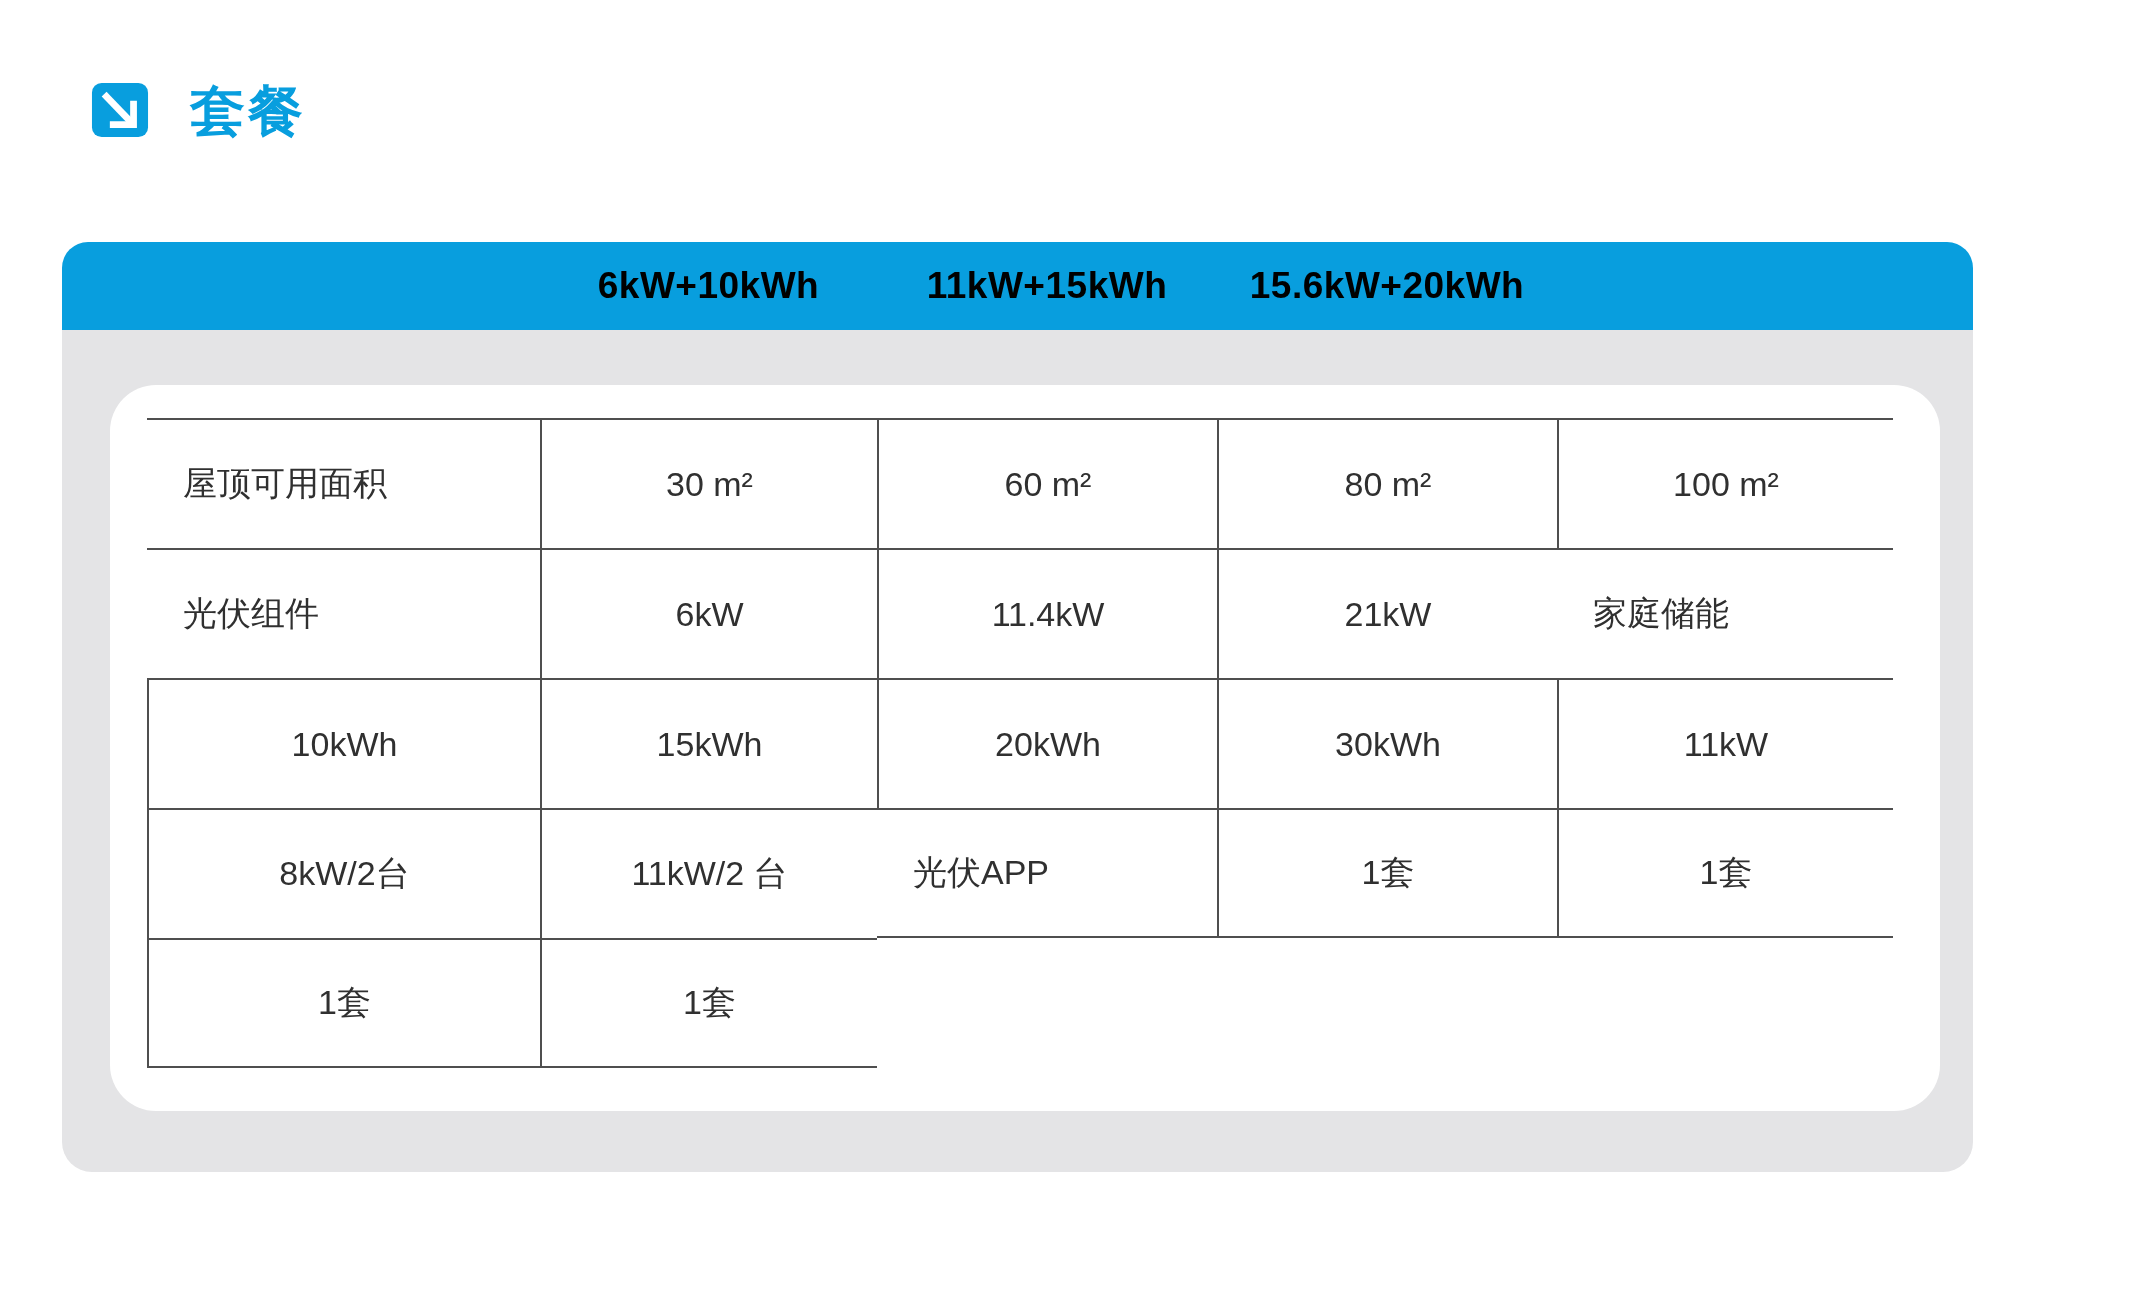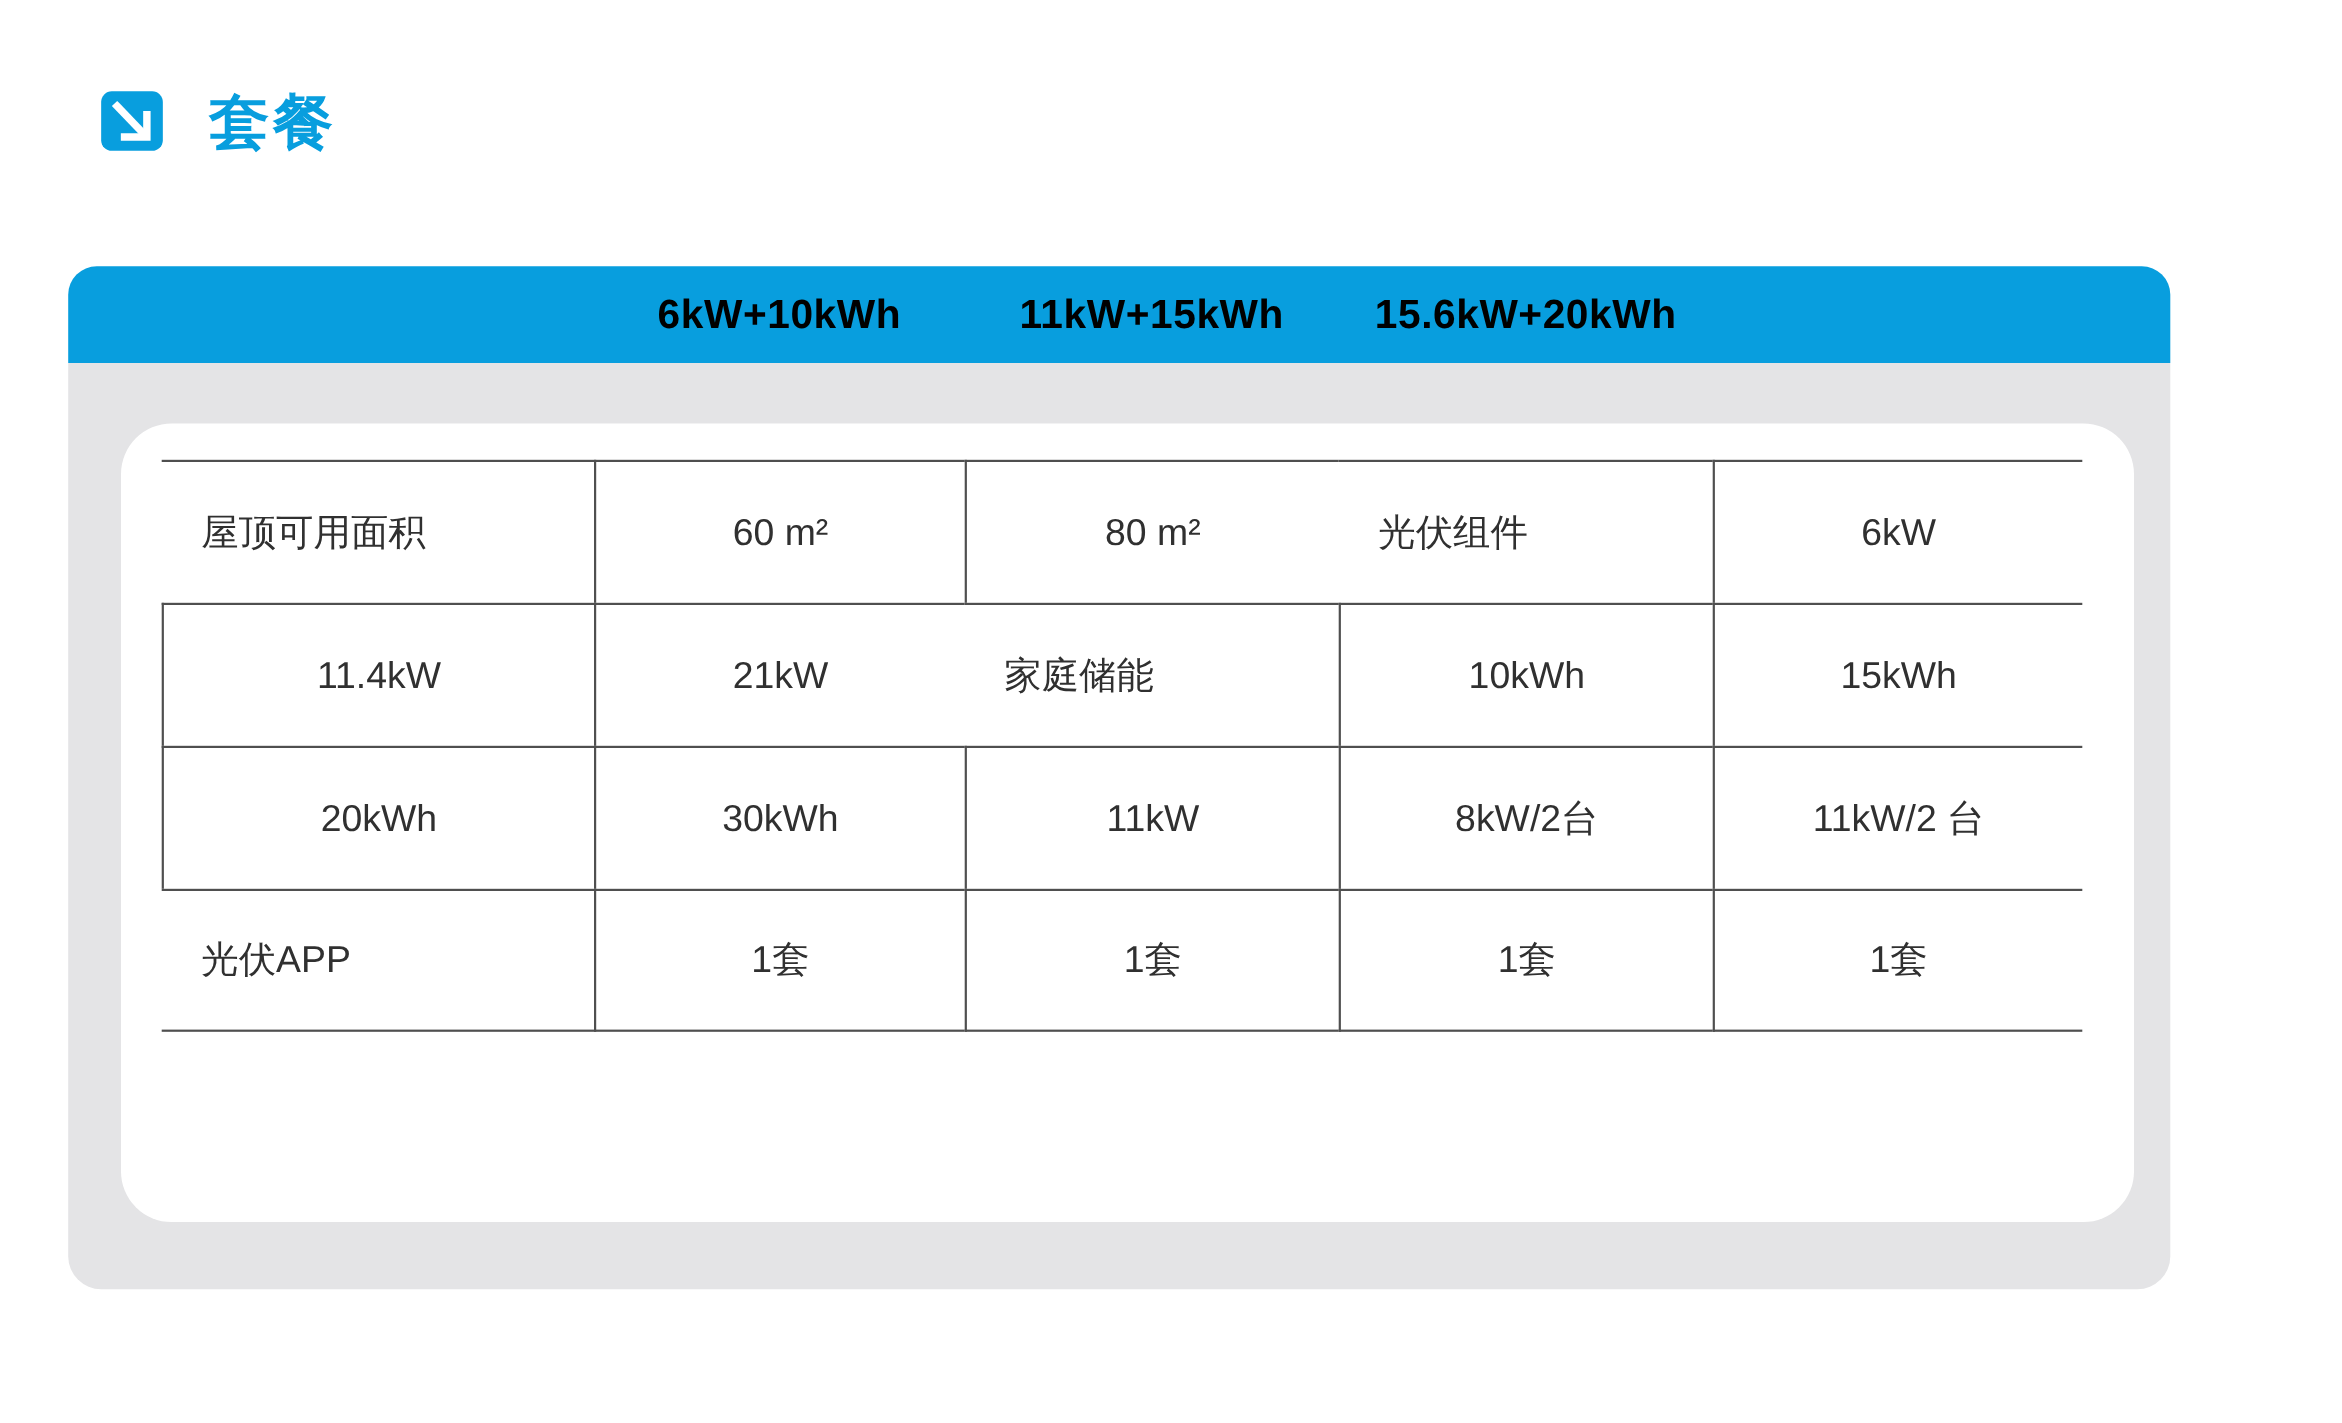--- a/index.html
+++ b/index.html
@@ -108,22 +108,24 @@
     <div class="hcol">11kW+15kWh</div>
     <div class="hcol">15.6kW+20kWh</div>
     <div class="hcol-spacer"></div>
   </div>
 
   <div class="card-body">
     <div class="panel">
       <div class="spec-table">
 
         <div class="cell rowlabel">屋顶可用面积</div>
+        <div class="cell val">30 m²</div>
         <div class="cell val">60 m²</div>
         <div class="cell val">80 m²</div>
+        <div class="cell val">100 m²</div>
 
         <div class="cell rowlabel">光伏组件</div>
         <div class="cell val">6kW</div>
         <div class="cell val">11.4kW</div>
         <div class="cell val">21kW</div>
 
         <div class="cell rowlabel">家庭储能</div>
         <div class="cell val">10kWh</div>
         <div class="cell val">15kWh</div>
         <div class="cell val">20kWh</div>

